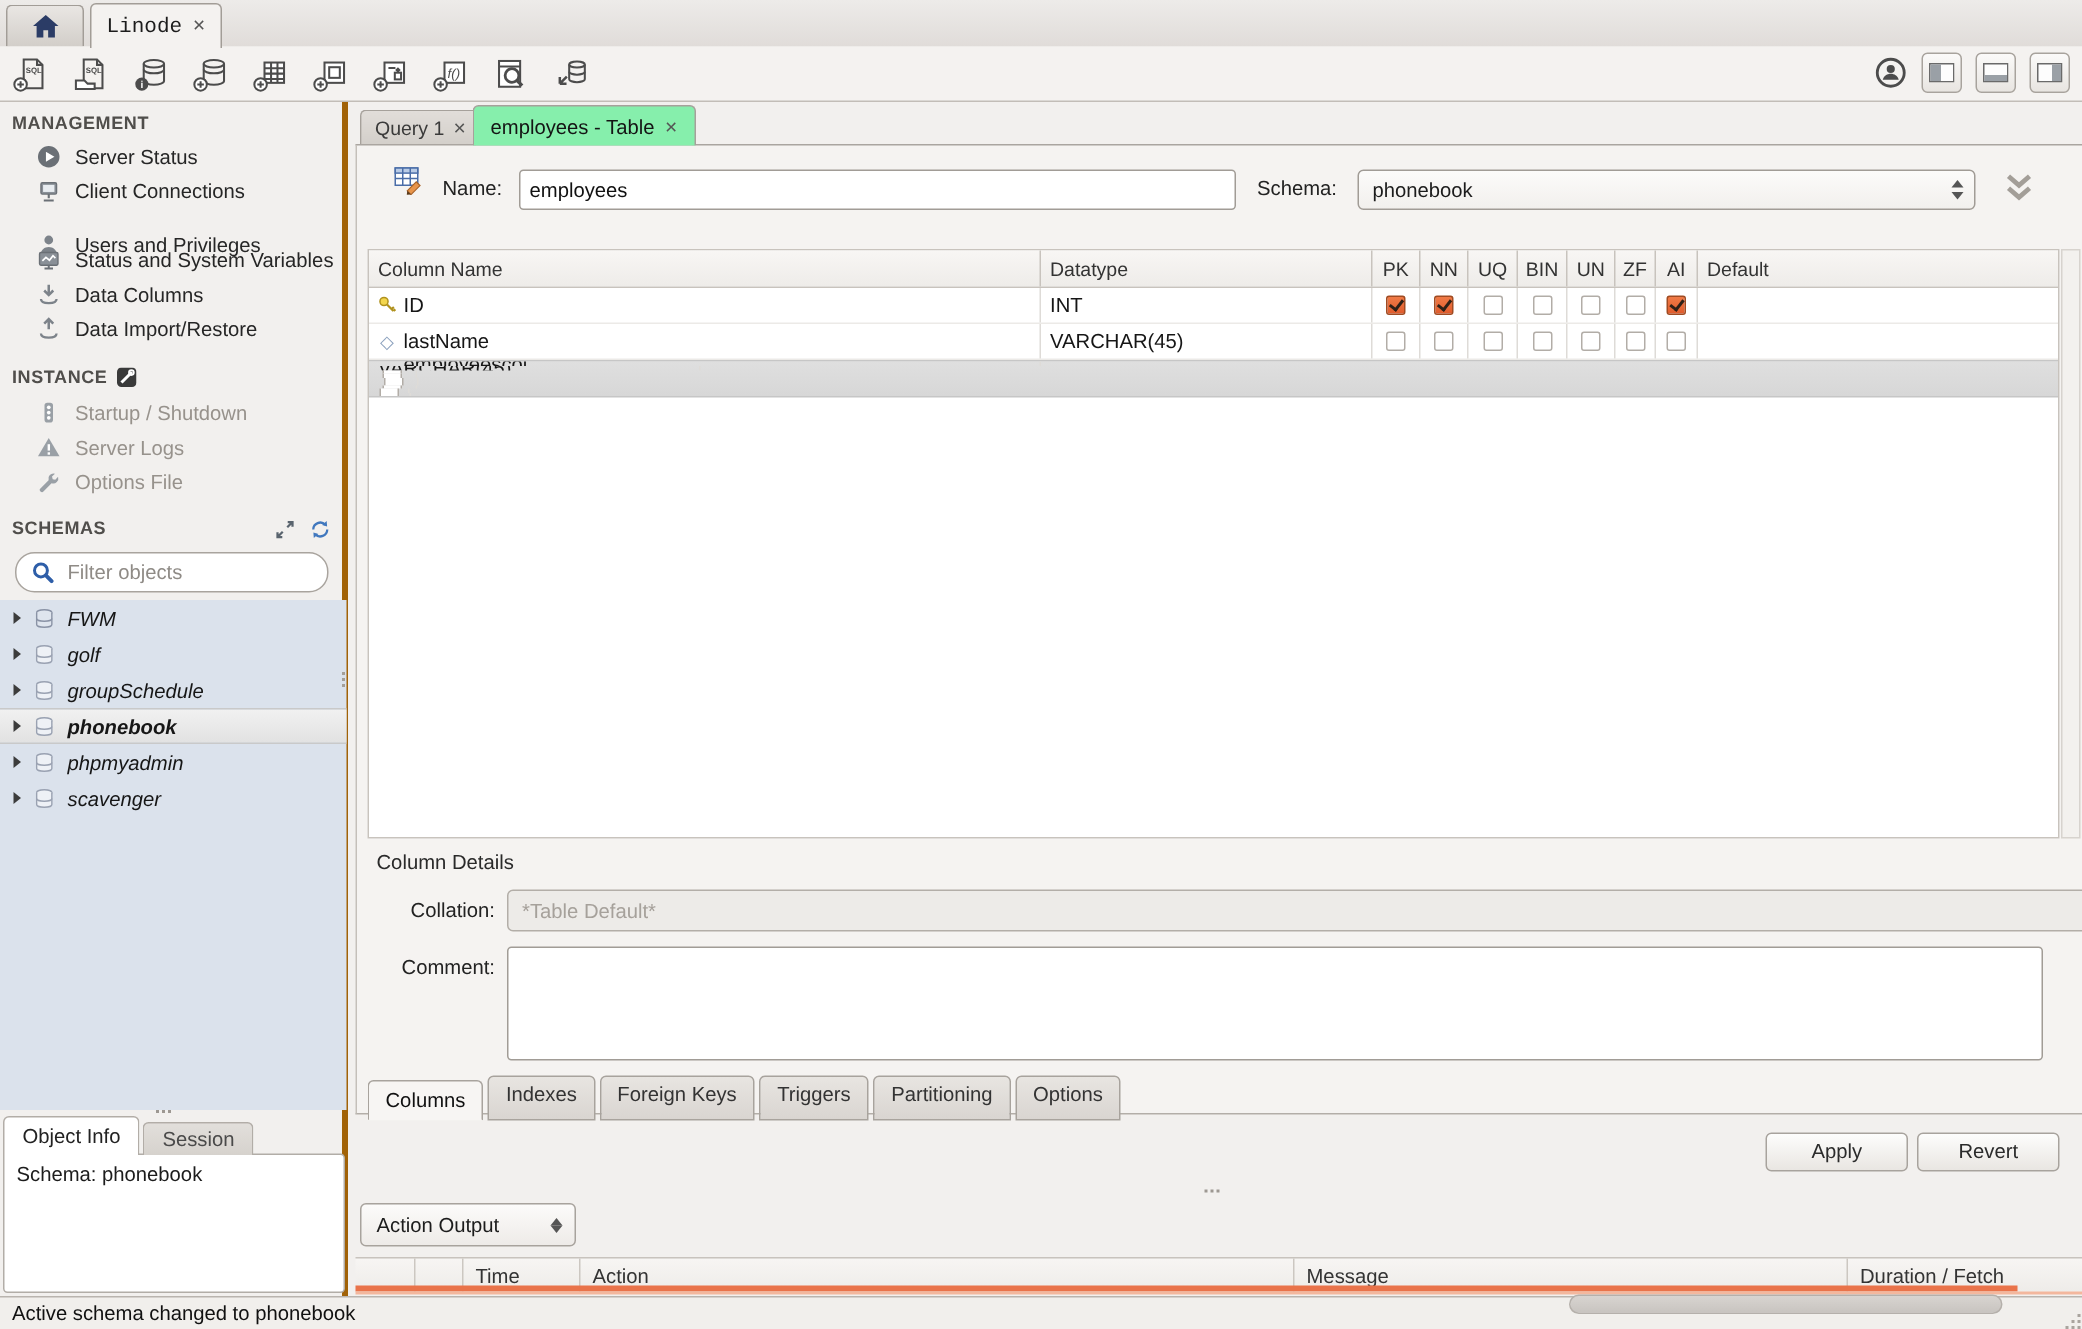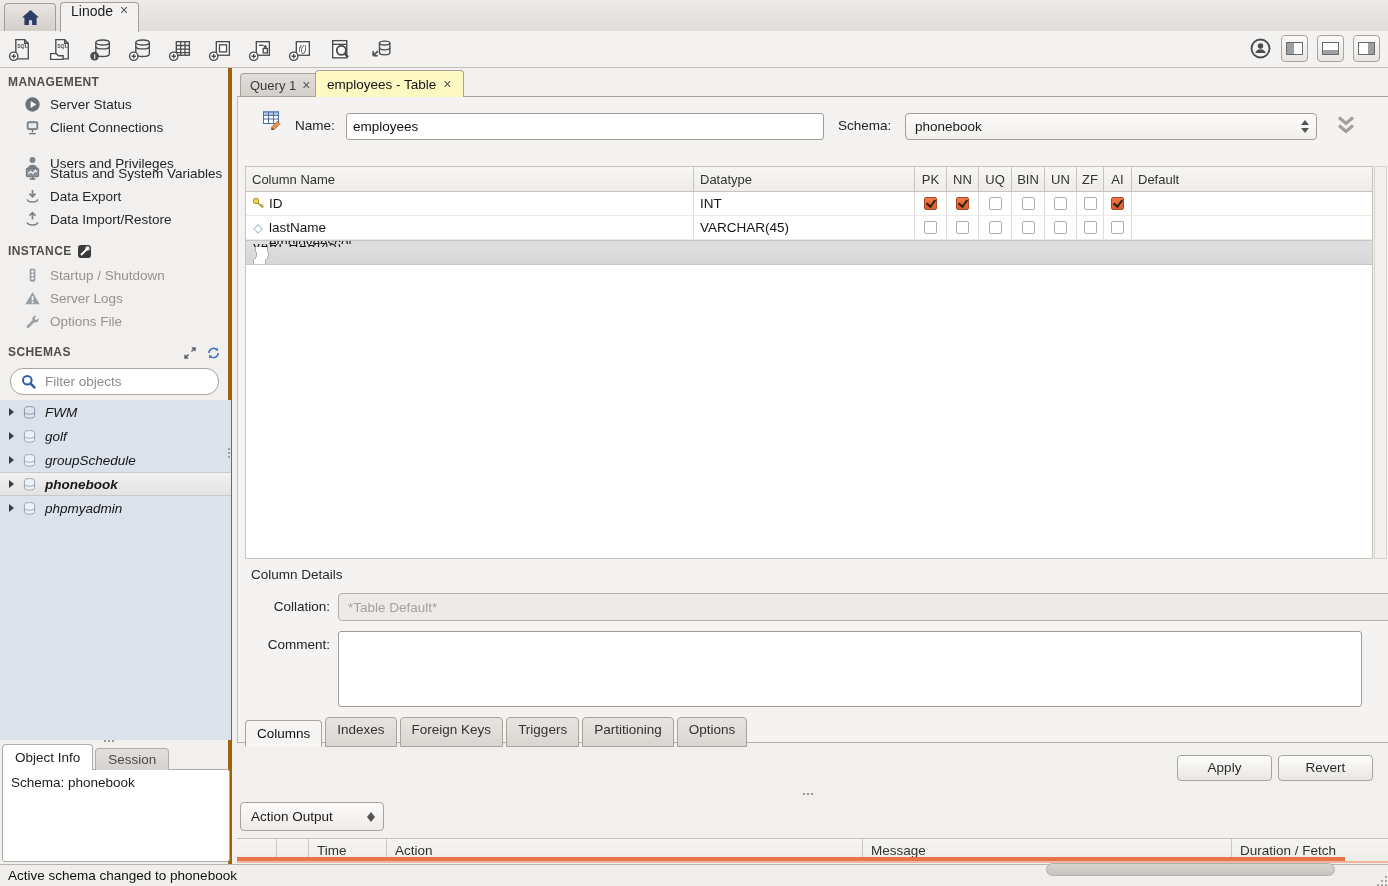--- a/index.html
+++ b/index.html
@@ -1,21 +1,21 @@
 <!DOCTYPE html>
 <html><head>
 <meta charset="utf-8">
 <style>
   html,body{margin:0;padding:0;background:#4a4642;}
   #app{position:relative;width:1388px;height:886px;background:#f2f0ee;font-family:"Liberation Sans",sans-serif;font-size:13px;color:#1a1a1a;overflow:hidden;}
   svg{display:block}
   
   .tabbar{position:absolute;left:0;top:0;width:1388px;height:31px;background:linear-gradient(#edebe9,#e0dcd9);}
   .home-tab{position:absolute;left:4px;top:3px;width:52px;height:28px;background:linear-gradient(#e9e6e3,#d2cec9);border:1px solid #a29d97;border-bottom:none;border-radius:4px 4px 0 0;display:flex;align-items:center;justify-content:center;box-sizing:border-box;}
-  .main-tab{position:absolute;left:60px;top:2px;height:30px;padding:0 10px;background:#f4f2f0;border:1px solid #a29d97;border-bottom:none;border-radius:4px 4px 0 0;display:flex;align-items:flex-start;gap:7px;font-size:14px;color:#1c1c1c;box-sizing:border-box;z-index:2;}
+  .main-tab{position:absolute;left:60px;top:2px;height:30px;padding:0 10px;background:#f4f2f0;border:1px solid #a29d97;border-bottom:none;border-radius:4px 4px 0 0;display:flex;align-items:center;gap:7px;font-size:14px;color:#1c1c1c;box-sizing:border-box;z-index:2;font-family:Liberation Mono, monospace;}
   .x{color:#555;font-size:14px;line-height:1;}
   
   .toolbar{position:absolute;left:0;top:31px;width:1388px;height:37px;background:#f4f2f0;border-bottom:1px solid #c2bdb7;box-sizing:border-box;}
   .tb-icons{position:absolute;left:6px;top:4px;display:flex;gap:12px;}
   .tb-btn{width:28px;height:28px;display:flex;align-items:center;justify-content:center;}
   .tb-right{position:absolute;right:8px;top:4px;display:flex;gap:9px;align-items:center;}
   .ptoggle{width:27px;height:27px;border:1px solid #a8a39d;border-radius:4px;background:linear-gradient(#fbfaf9,#e8e5e1);display:flex;align-items:center;justify-content:center;box-sizing:border-box;}
   
   .sidebar{position:absolute;left:0;top:68px;width:232px;height:796px;background:#f2f0ee;border-right:4px solid #a16207;box-sizing:border-box;}
   .side-h{position:absolute;left:8px;font-weight:bold;font-size:12px;color:#504e4b;letter-spacing:.4px;display:flex;align-items:center;gap:6px;}
@@ -31,21 +31,21 @@
   .tri{width:0;height:0;border-left:5px solid #3c3c3c;border-top:4px solid transparent;border-bottom:4px solid transparent;}
   .vgrip{position:absolute;left:228px;top:448px;width:2px;height:2px;background:#a49f99;box-shadow:0 4px #a49f99,0 8px #a49f99;}
   
   .objtabs{position:absolute;left:2px;top:744px;display:flex;align-items:flex-end;z-index:2;}
   .objtab{padding:0 12px;height:26px;line-height:25px;background:#fff;border:1px solid #b2ada7;border-bottom:none;border-radius:4px 4px 0 0;font-size:13.5px;color:#222;box-sizing:border-box;}
   .objtab.off{background:linear-gradient(#e2dfdb,#d6d2cd);height:22px;line-height:21px;color:#4a4a4a;margin-left:2px;}
   .objpanel{position:absolute;left:2px;top:769px;width:228px;height:93px;background:#fff;border:1px solid #b2ada7;border-radius:0 3px 3px 3px;padding:5px 8px;box-sizing:border-box;font-size:13.5px;color:#1c1c1c;}
   .hgrip{position:absolute;width:2px;height:2px;background:#9d9892;box-shadow:4px 0 #9d9892,8px 0 #9d9892;}
   
   .q-tab{position:absolute;left:240px;top:73px;height:23px;padding:0 9px;background:linear-gradient(#e1ddd9,#d3cfca);border:1px solid #a6a19b;border-bottom:none;border-radius:4px 4px 0 0;display:flex;align-items:center;gap:6px;font-size:13px;color:#3a3a3a;box-sizing:border-box;}
-  .e-tab{position:absolute;left:315px;top:70px;height:27px;padding:0 11px;background:#fef9c3;border:1px solid #a6a19b;border-bottom:none;border-radius:4px 4px 0 0;display:flex;align-items:center;gap:7px;font-size:13.5px;color:#141414;box-sizing:border-box;z-index:3;}
+  .e-tab{position:absolute;left:315px;top:70px;height:27px;padding:0 11px;background:#86efac;border:1px solid #a6a19b;border-bottom:none;border-radius:4px 4px 0 0;display:flex;align-items:center;gap:7px;font-size:13.5px;color:#141414;box-sizing:border-box;z-index:3;}
   
   .panel{position:absolute;left:237px;top:96px;width:1151px;height:647px;background:#f5f3f1;border-top:1px solid #aaa5a0;border-left:1px solid #c4bfb9;border-bottom:1px solid #b3aea8;box-sizing:border-box;}
   .lbl{position:absolute;font-size:13.5px;color:#222;}
   .tf-name{position:absolute;left:108px;top:16px;width:478px;height:27px;border:1px solid #a19c96;border-radius:3px;background:#fff;box-sizing:border-box;padding:0 6px;font-family:"Liberation Sans",sans-serif;font-size:13.5px;color:#111;outline:none;}
   .combo{position:absolute;display:flex;align-items:center;background:linear-gradient(#fcfbfa,#f2f0ed);border:1px solid #a19c96;border-radius:4px;box-sizing:border-box;padding-left:9px;font-size:13.5px;color:#1c1c1c;}
   .combo .spin{margin-left:auto;margin-right:7px;display:flex;flex-direction:column;gap:3px;}
   .spin i{width:0;height:0;border-left:4px solid transparent;border-right:4px solid transparent;display:block;}
   .spin .up{border-bottom:5px solid #555;}
   .spin .dn{border-top:5px solid #555;}
   .combo.disabled{background:#edebe8;color:#a6a19b;border-color:#b3aea8;}
@@ -265,21 +265,21 @@
         </span>
       <span>Status and System Variables</span>
     </div>
     <div class="side-item" style="top:117px">
       <span>
           <svg width="17" height="17" viewBox="0 0 18 18">
             <path d="M9 2v7M5.8 6l3.2 3.2L12.2 6" stroke="#7d838a" stroke-width="1.8" fill="none"></path>
             <path d="M3.5 12c0 1.8 2.4 2.9 5.5 2.9s5.5-1.1 5.5-2.9" stroke="#7d838a" stroke-width="1.6" fill="none"></path>
           </svg>
         </span>
-      <span>Data Export</span>
+      <span>Data Columns</span>
     </div>
     <div class="side-item" style="top:140px">
       <span>
           <svg width="17" height="17" viewBox="0 0 18 18">
             <path d="M9 9V2M5.8 5 9 1.8 12.2 5" stroke="#7d838a" stroke-width="1.8" fill="none"></path>
             <path d="M3.5 12c0 1.8 2.4 2.9 5.5 2.9s5.5-1.1 5.5-2.9" stroke="#7d838a" stroke-width="1.6" fill="none"></path>
           </svg>
         </span>
       <span>Data Import/Restore</span>
     </div>
@@ -401,20 +401,31 @@
       <div class="tree-item">
         <span class="tri"></span>
         <span>
             <svg width="15" height="15" viewBox="0 0 16 16">
               <ellipse cx="8" cy="3.6" rx="5.4" ry="2" fill="#eef1f6" stroke="#9aa2b2"></ellipse>
               <path d="M2.6 3.6v8.4c0 1.1 2.4 2 5.4 2s5.4-.9 5.4-2V3.6" fill="#eef1f6" stroke="#9aa2b2"></path>
               <path d="M2.6 7.8c0 1.1 2.4 2 5.4 2s5.4-.9 5.4-2" fill="none" stroke="#9aa2b2"></path>
             </svg>
           </span>
         <span>phpmyadmin</span>
+      </div>
+      <div class="tree-item">
+        <span class="tri"></span>
+        <span>
+            <svg width="15" height="15" viewBox="0 0 16 16">
+              <ellipse cx="8" cy="3.6" rx="5.4" ry="2" fill="#eef1f6" stroke="#9aa2b2"></ellipse>
+              <path d="M2.6 3.6v8.4c0 1.1 2.4 2 5.4 2s5.4-.9 5.4-2V3.6" fill="#eef1f6" stroke="#9aa2b2"></path>
+              <path d="M2.6 7.8c0 1.1 2.4 2 5.4 2s5.4-.9 5.4-2" fill="none" stroke="#9aa2b2"></path>
+            </svg>
+          </span>
+        <span>scavenger</span>
       </div>
     </div>
   </div>
   <span class="vgrip"></span>
   <span class="hgrip" style="left:104px;top:740px"></span>
 
   <div class="objtabs">
     <div class="objtab"><span>Object Info</span></div>
     <div class="objtab off"><span>Session</span></div>
   </div>

